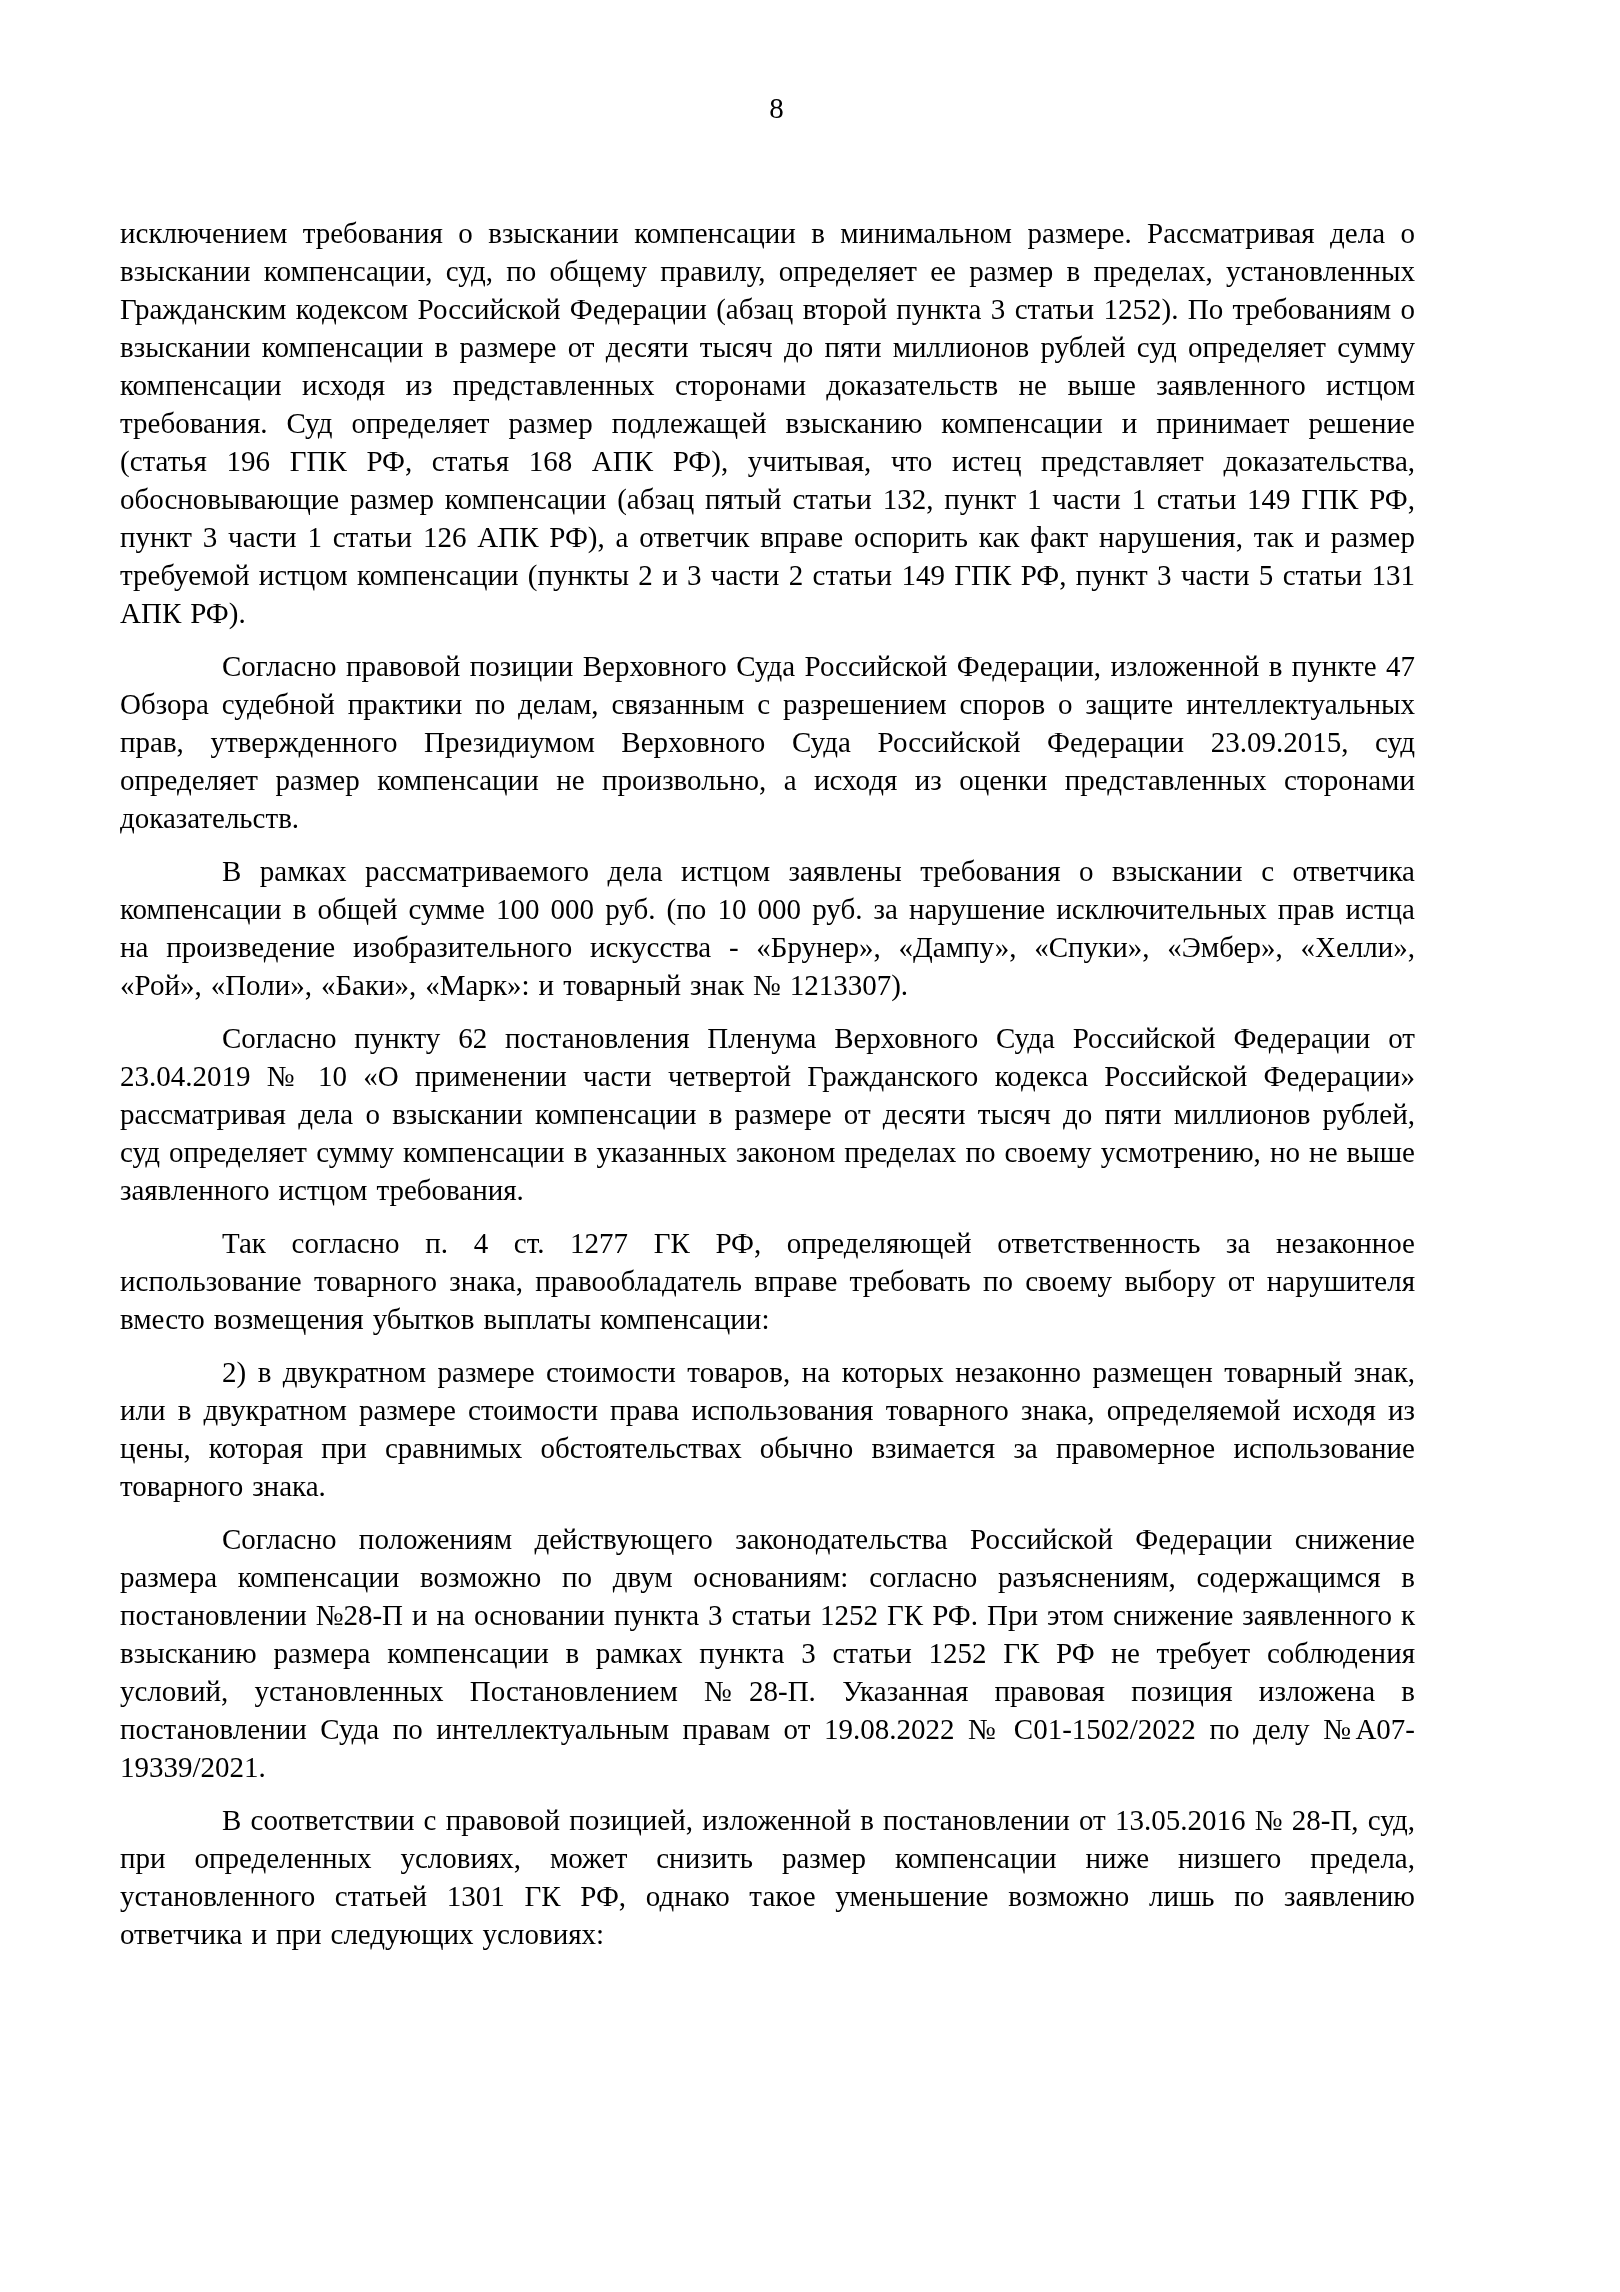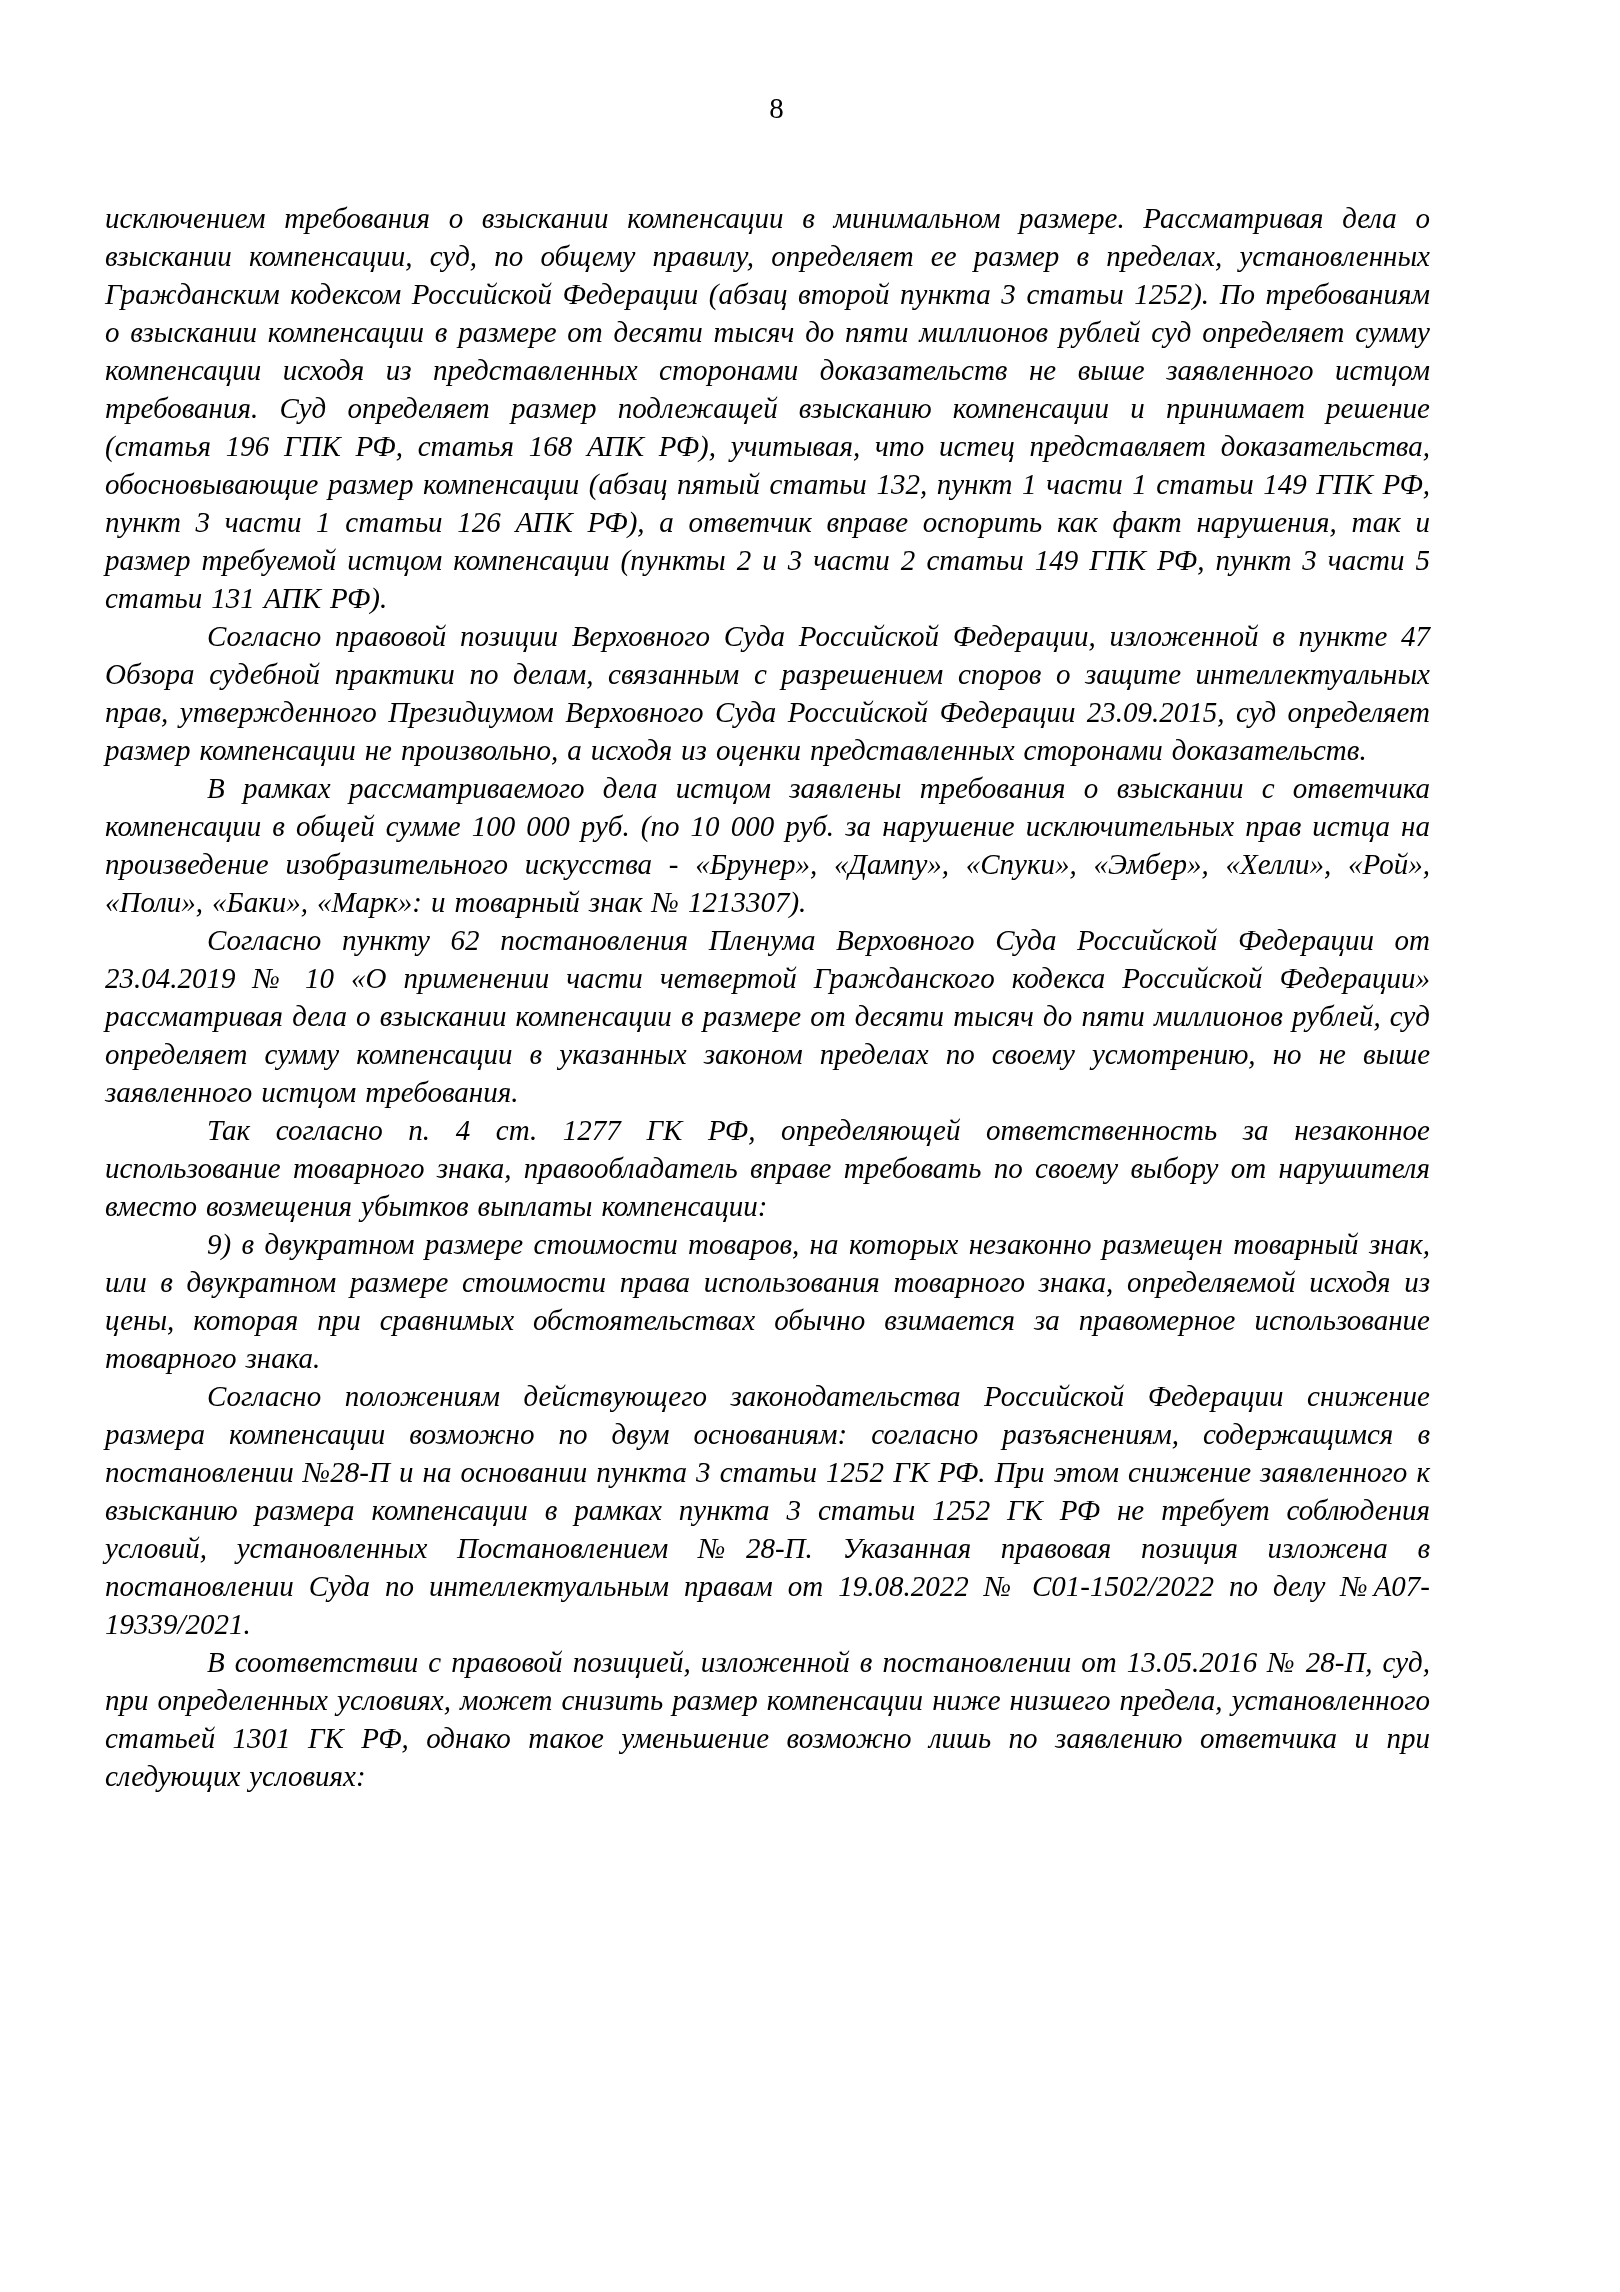--- a/index.html
+++ b/index.html
@@ -29,39 +29,38 @@
     position: absolute;
     left: 105px;
     top: 199px;
     width: 1325px;
     font-size: 29px;
     line-height: 38px;
     text-align: justify;
     word-spacing: 0.06em;
   }
   .body-text p {
-    margin: 0;
+    margin: 15px;
     padding: 0;
     text-indent: 102px;
-    font-style: italic;
   }
   .body-text p.continuation {
     text-indent: 0;
   }
 </style>
 </head>
 <body>
 
 <div class="page">
   <div class="page-number">8</div>
 
   <div class="body-text">
     <p class="continuation">исключением требования о взыскании компенсации в минимальном размере. Рассматривая дела о взыскании компенсации, суд, по общему правилу, определяет ее размер в пределах, установленных Гражданским кодексом Российской Федерации (абзац второй пункта 3 статьи 1252). По требованиям о взыскании компенсации в размере от десяти тысяч до пяти миллионов рублей суд определяет сумму компенсации исходя из представленных сторонами доказательств не выше заявленного истцом требования. Суд определяет размер подлежащей взысканию компенсации и принимает решение (статья 196 ГПК РФ, статья 168 АПК РФ), учитывая, что истец представляет доказательства, обосновывающие размер компенсации (абзац пятый статьи 132, пункт 1 части 1 статьи 149 ГПК РФ, пункт 3 части 1 статьи 126 АПК РФ), а ответчик вправе оспорить как факт нарушения, так и размер требуемой истцом компенсации (пункты 2 и 3 части 2 статьи 149 ГПК РФ, пункт 3 части 5 статьи 131 АПК РФ).</p>
     <p>Согласно правовой позиции Верховного Суда Российской Федерации, изложенной в пункте 47 Обзора судебной практики по делам, связанным с разрешением споров о защите интеллектуальных прав, утвержденного Президиумом Верховного Суда Российской Федерации 23.09.2015, суд определяет размер компенсации не произвольно, а исходя из оценки представленных сторонами доказательств.</p>
     <p>В рамках рассматриваемого дела истцом заявлены требования о взыскании с ответчика компенсации в общей сумме 100 000 руб. (по 10 000 руб. за нарушение исключительных прав истца на произведение изобразительного искусства - «Брунер», «Дампу», «Спуки», «Эмбер», «Хелли», «Рой», «Поли», «Баки», «Марк»: и товарный знак № 1213307).</p>
     <p>Согласно пункту 62 постановления Пленума Верховного Суда Российской Федерации от 23.04.2019 № 10 «О применении части четвертой Гражданского кодекса Российской Федерации» рассматривая дела о взыскании компенсации в размере от десяти тысяч до пяти миллионов рублей, суд определяет сумму компенсации в указанных законом пределах по своему усмотрению, но не выше заявленного истцом требования.</p>
     <p>Так согласно п. 4 ст. 1277 ГК РФ, определяющей ответственность за незаконное использование товарного знака, правообладатель вправе требовать по своему выбору от нарушителя вместо возмещения убытков выплаты компенсации:</p>
-    <p>9) в двукратном размере стоимости товаров, на которых незаконно размещен товарный знак, или в двукратном размере стоимости права использования товарного знака, определяемой исходя из цены, которая при сравнимых обстоятельствах обычно взимается за правомерное использование товарного знака.</p>
+    <p>2) в двукратном размере стоимости товаров, на которых незаконно размещен товарный знак, или в двукратном размере стоимости права использования товарного знака, определяемой исходя из цены, которая при сравнимых обстоятельствах обычно взимается за правомерное использование товарного знака.</p>
     <p>Согласно положениям действующего законодательства Российской Федерации снижение размера компенсации возможно по двум основаниям: согласно разъяснениям, содержащимся в постановлении №28-П и на основании пункта 3 статьи 1252 ГК РФ. При этом снижение заявленного к взысканию размера компенсации в рамках пункта 3 статьи 1252 ГК РФ не требует соблюдения условий, установленных Постановлением №28-П. Указанная правовая позиция изложена в постановлении Суда по интеллектуальным правам от 19.08.2022 № С01-1502/2022 по делу №А07- 19339/2021.</p>
     <p>В соответствии с правовой позицией, изложенной в постановлении от 13.05.2016 № 28-П, суд, при определенных условиях, может снизить размер компенсации ниже низшего предела, установленного статьей 1301 ГК РФ, однако такое уменьшение возможно лишь по заявлению ответчика и при следующих условиях:</p>
   </div>
 </div>
 
 
 </body></html>

